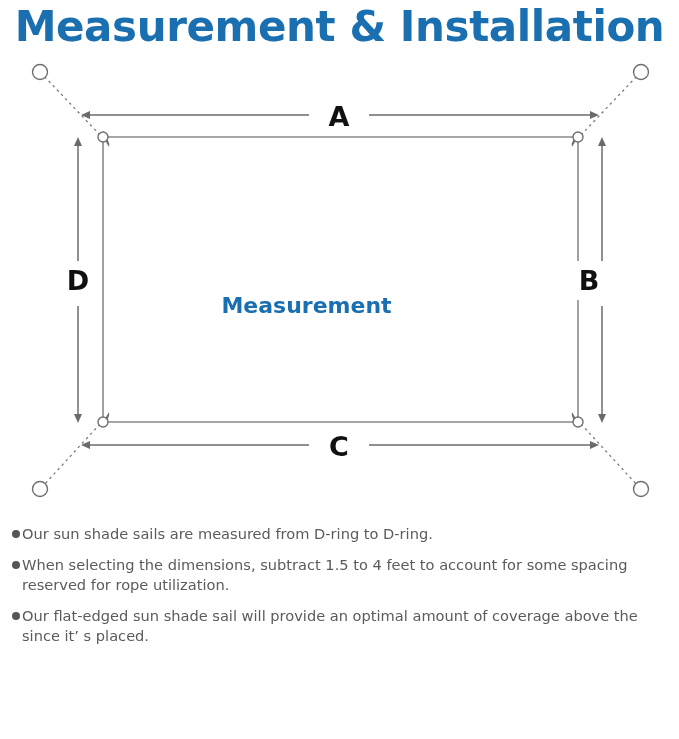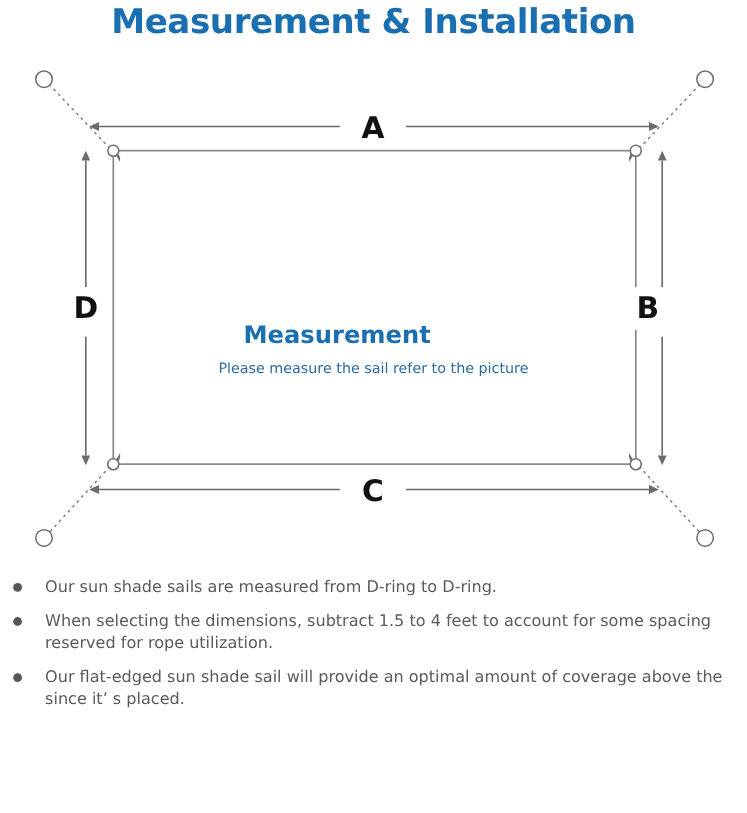--- a/index.html
+++ b/index.html
@@ -25,21 +25,21 @@
   
   .title {
     position: absolute;
     left: 0;
     top: 2px;
     width: 679px;
     text-align: center;
     color: #1a6fb0;
     font-family: "DejaVu Sans", sans-serif;
     font-weight: bold;
-    font-size: 31px;
+    font-size: 42px;
     letter-spacing: -0.4px;
     white-space: nowrap;
   }
 
   
   .diagram {
     position: absolute;
     left: 0;
     top: 50px;
     width: 679px;
@@ -91,21 +91,21 @@
 
   
   .notes {
     position: absolute;
     left: 0;
     top: 524px;
     width: 679px;
   }
   .note-item {
     position: relative;
-    padding-left: 41px;
+    padding-left: 22px;
     margin-bottom: 11px;
     color: #5b5b5b;
     font-family: "DejaVu Sans", sans-serif;
     font-size: 14.6px;
     line-height: 20px;
   }
   .note-item:last-child { margin-bottom: 0; }
   .note-bullet {
     position: absolute;
     left: 12px;
@@ -174,21 +174,20 @@
       <line x1="369" y1="395" x2="590" y2="395" stroke="#6b6b6b" stroke-width="1.5" marker-end="url(#arrR)"></line>
 
       <line x1="78" y1="226" x2="78" y2="96" stroke="#6b6b6b" stroke-width="1.5" marker-end="url(#arrR)"></line>
       <line x1="78" y1="256" x2="78" y2="364" stroke="#6b6b6b" stroke-width="1.5" marker-end="url(#arrR)"></line>
 
       <line x1="602" y1="226" x2="602" y2="96" stroke="#6b6b6b" stroke-width="1.5" marker-end="url(#arrR)"></line>
       <line x1="602" y1="256" x2="602" y2="364" stroke="#6b6b6b" stroke-width="1.5" marker-end="url(#arrR)"></line>
     </svg>
 
     <div class="sail-label-main">Measurement</div>
-    <div class="sail-label-sub">Please measure the sail refer to the picture</div>
 
     <div class="dim-label dim-a">A</div>
     <div class="dim-label dim-b">B</div>
     <div class="dim-label dim-c">C</div>
     <div class="dim-label dim-d">D</div>
   </div>
 
   <div class="notes">
     <div class="note-item">
       <span class="note-bullet"></span>

